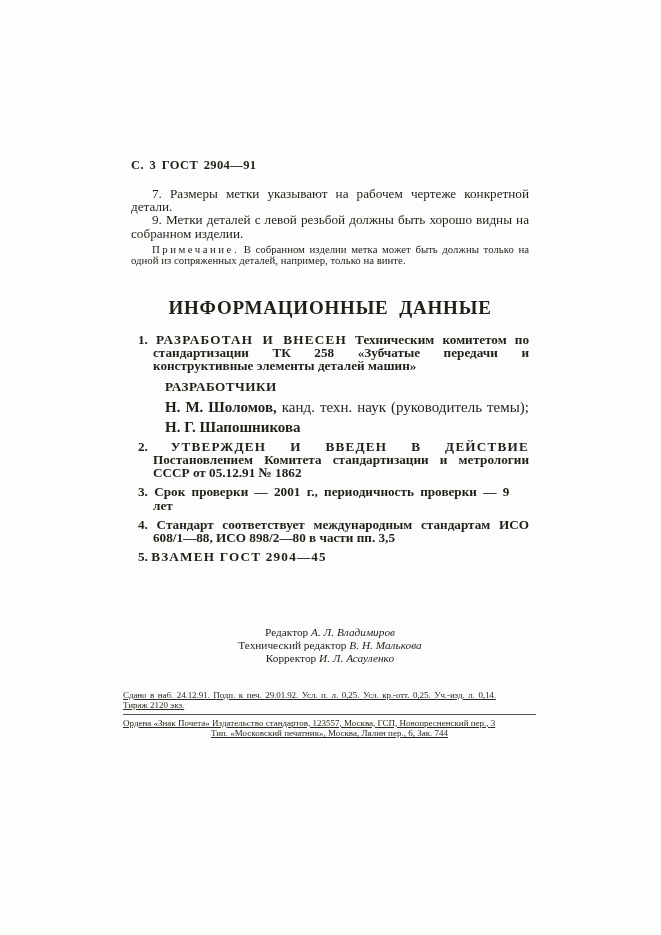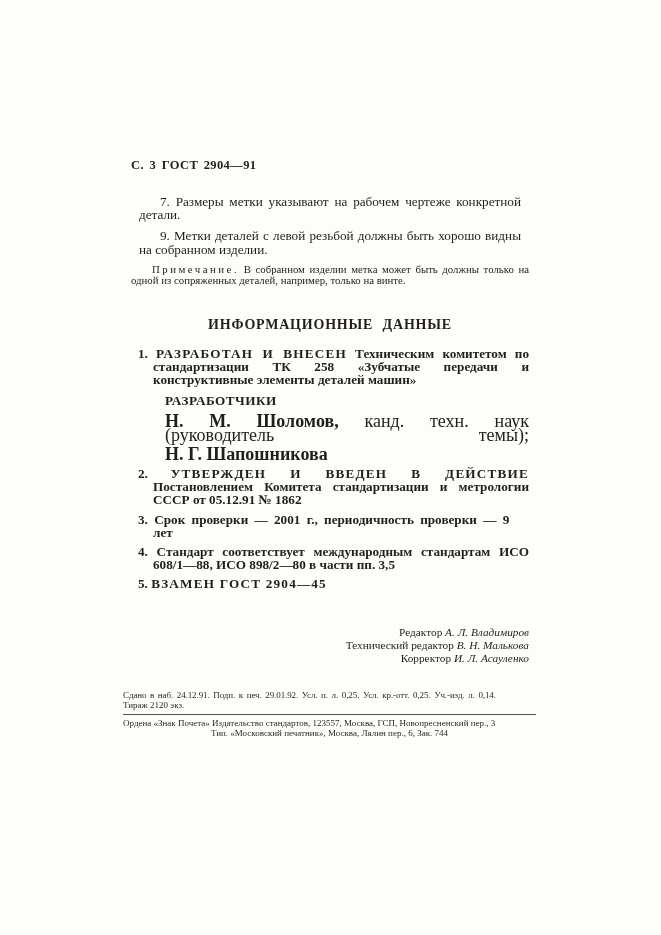--- a/index.html
+++ b/index.html
@@ -22,37 +22,37 @@
     letter-spacing: 0.4px;
     word-spacing: 2px;
   }
   .content {
     position: absolute;
     left: 131px;
     top: 187px;
     width: 398px;
   }
   .para {
-    margin: 8px;
+    margin: 0;
     font-size: 13.2px;
     line-height: 13.2px;
     text-align: justify;
     text-indent: 21px;
   }
   .note {
     margin: 4px 0 0 0;
     font-size: 10.8px;
     line-height: 11.5px;
     text-align: justify;
     text-indent: 21px;
   }
   .note-label { letter-spacing: 2.5px; }
   .info-heading {
     margin: 30px 0 0 0;
-    font-size: 14px;
+    font-size: 19px;
     font-weight: 700;
     text-align: center;
     letter-spacing: 0.8px;
     word-spacing: 5px;
   }
   .item {
     margin: 6px 0 0 0;
     padding-left: 22px;
     text-indent: -15px;
     font-size: 13.2px;
@@ -64,45 +64,46 @@
   .item .caps { letter-spacing: 1.2px; }
   .item.spread { text-align: left; word-spacing: 3px; }
   .sub-heading {
     margin: 7px 0 0 34px;
     font-size: 13.2px;
     font-weight: 700;
     letter-spacing: 0.5px;
   }
   .dev {
     margin: 6px 0 0 34px;
-    font-size: 18px;
+    font-size: 15px;
     line-height: 13.2px;
     font-weight: 400;
   }
   .dev.justified { text-align: justify; text-align-last: justify; }
   .dev .b { font-weight: 700; }
   .editors {
     position: absolute;
     left: 131px;
     top: 626px;
     width: 398px;
-    text-align: right;
+    text-align: center;
     font-size: 11.3px;
     line-height: 13.2px;
   }
   .editors p { margin: 0; }
   .editors .name { font-style: italic; }
   .footer {
     position: absolute;
     left: 123px;
     top: 690px;
     width: 413px;
     font-size: 9px;
     line-height: 10.4px;
     color: #2b2926;
+    text-decoration: underline;
   }
   .footer p { margin: 0; }
   .imprint-1 { white-space: nowrap; letter-spacing: -0.1px; word-spacing: 1.5px; }
   .rule {
     border: 0;
     border-top: 1px solid #56524d;
     margin: 3px 0 3px 0;
   }
   .pub-1 { white-space: nowrap; }
   .pub-2 { text-align: center; }

